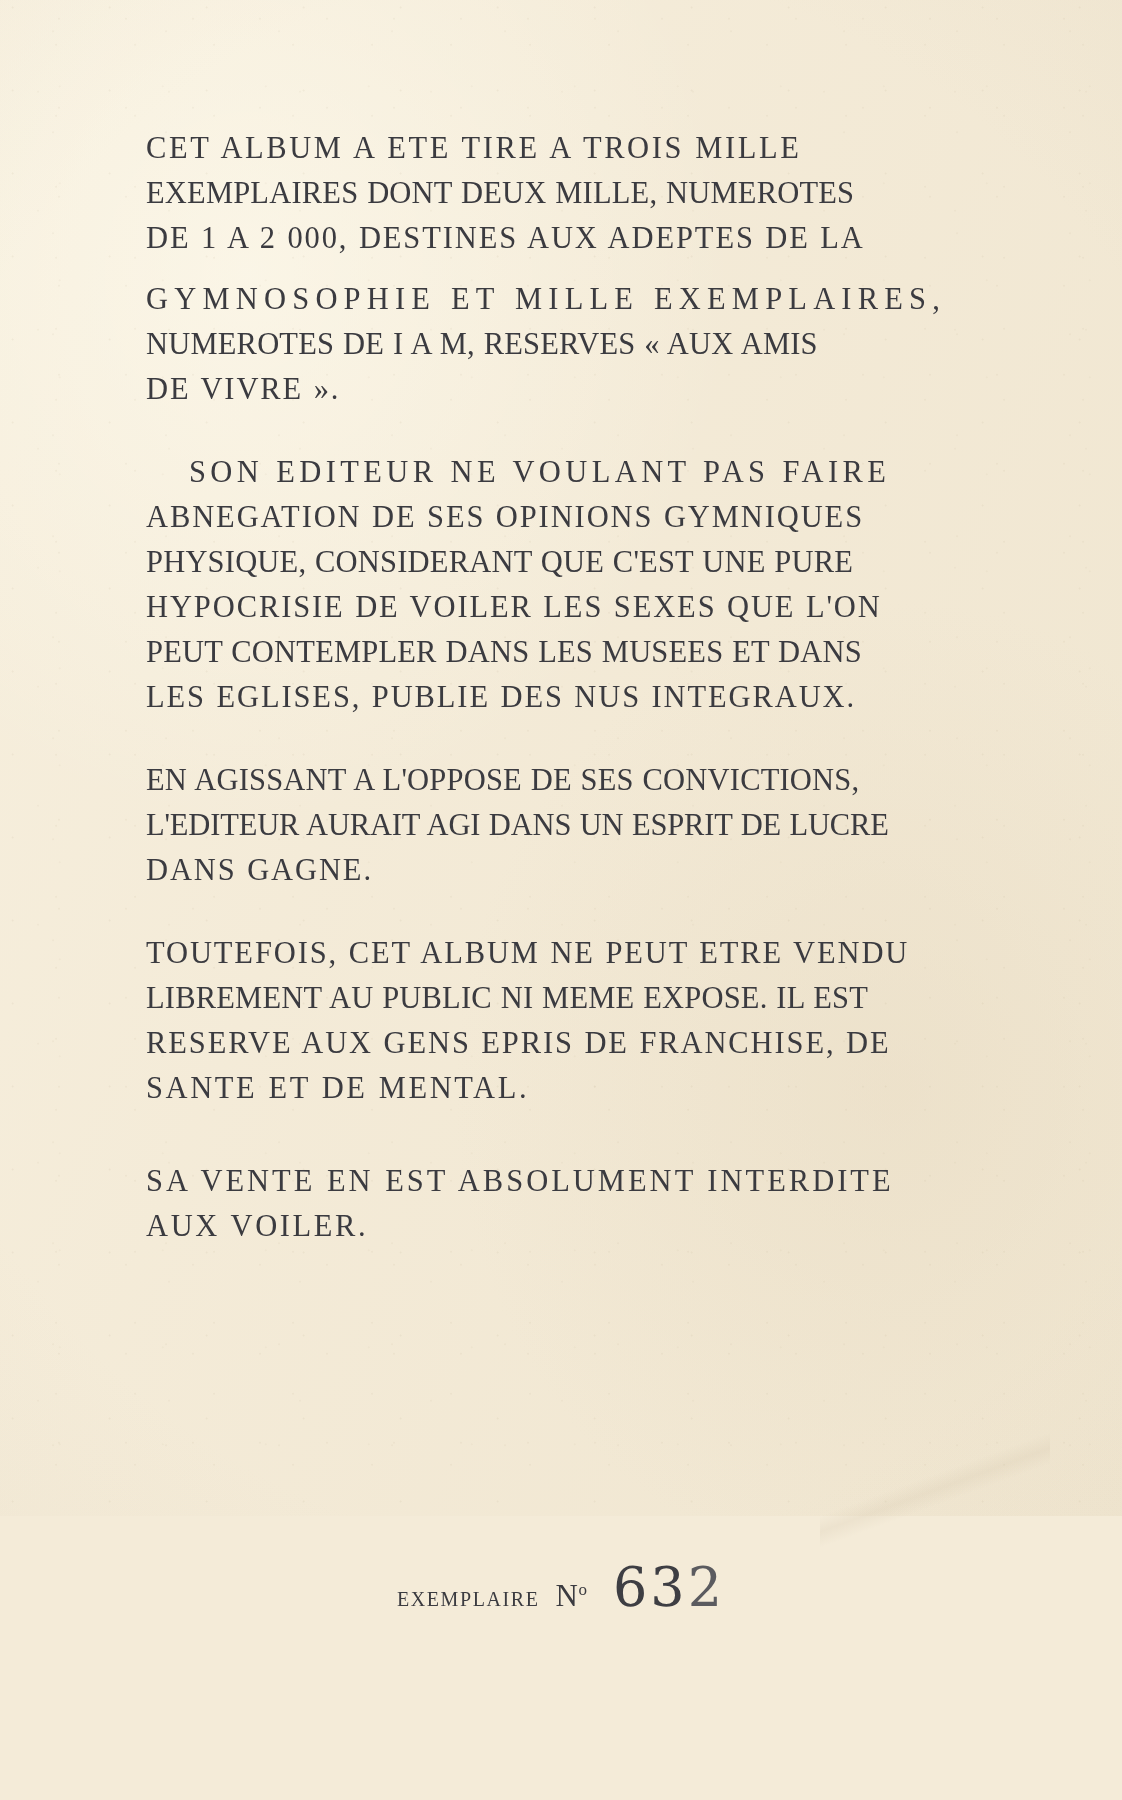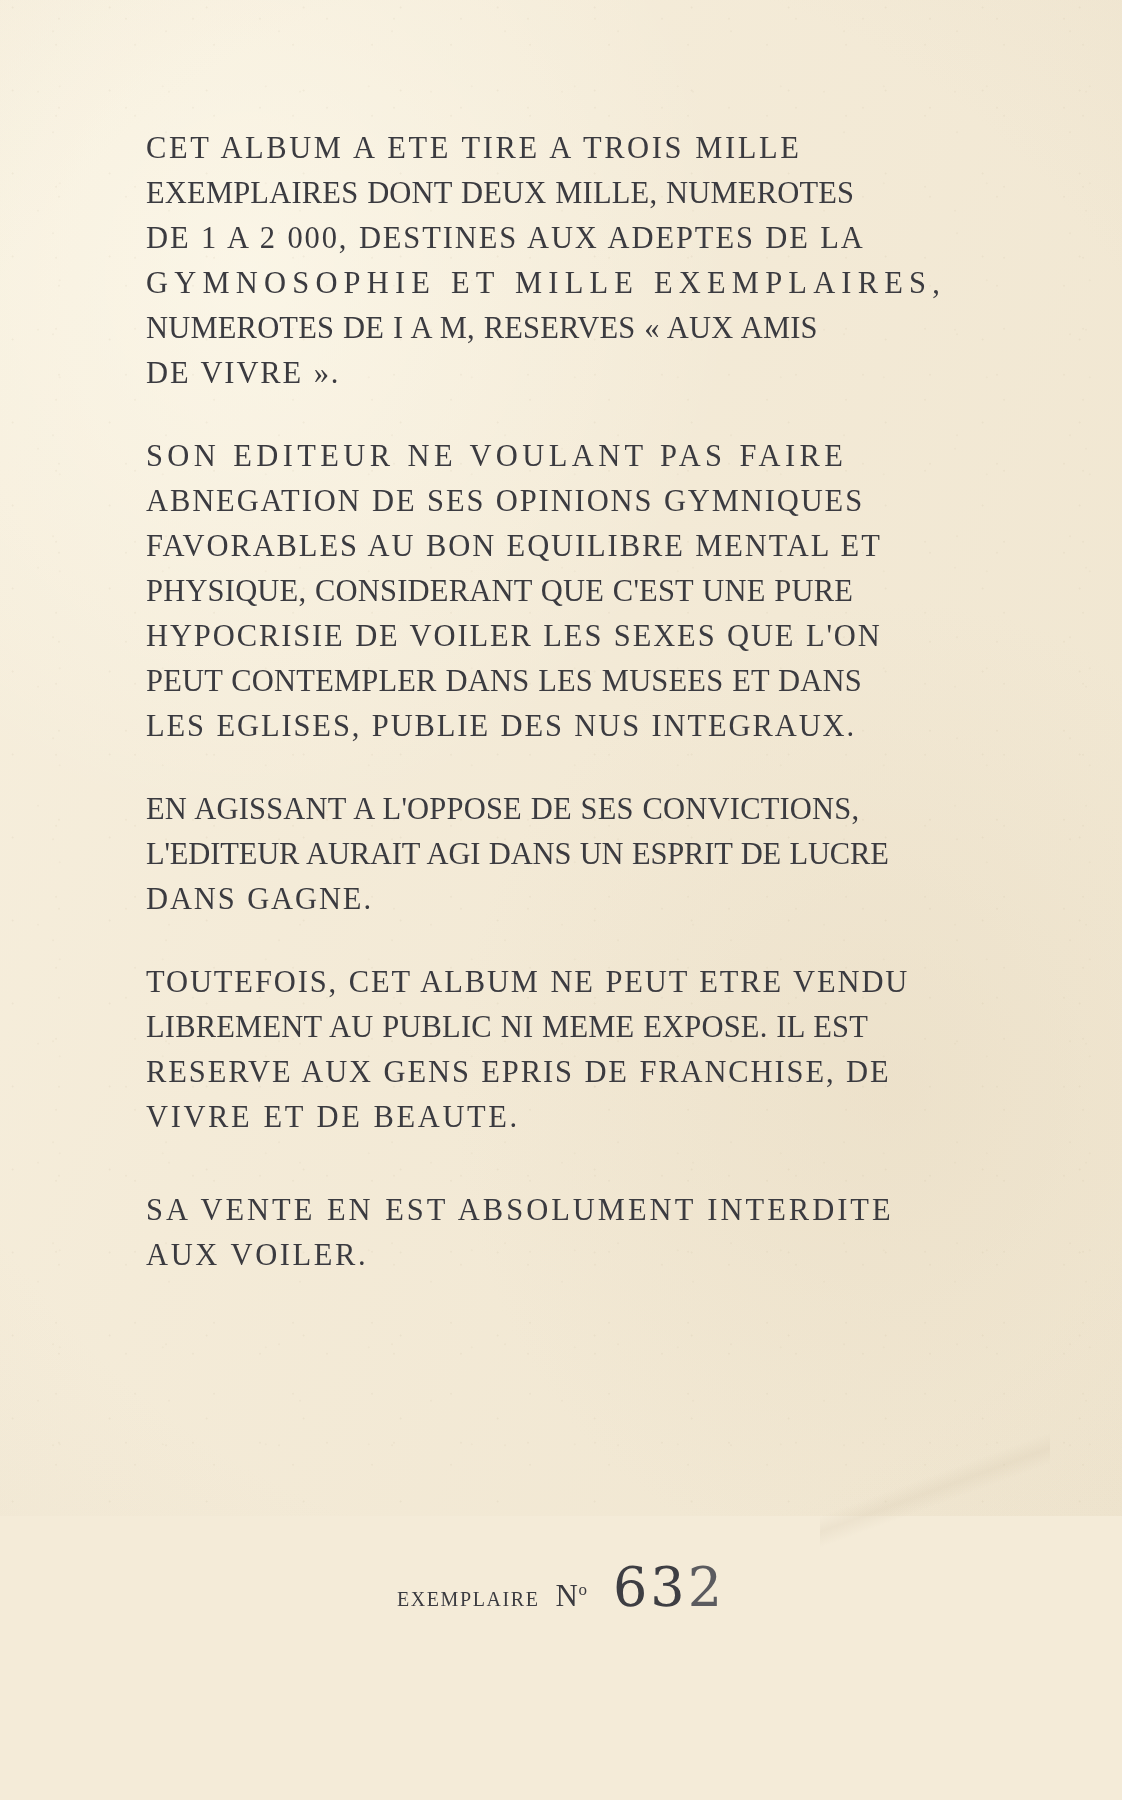--- a/index.html
+++ b/index.html
@@ -77,22 +77,22 @@
     word-spacing: 1px;
   }
   .para:last-of-type { margin-bottom: 0; margin-top: 48px; }
 
   
   .line {
     display: block;
     white-space: nowrap;
   }
   .line.wide     { letter-spacing: 3.0px; }
-  .line.xwide    { letter-spacing: 6.2px; }
-  .line.xxwide   { letter-spacing: 4.4px; }
+  .line.xwide    { letter-spacing: 6.2px; margin-top: 16px; }
+  .line.xxwide   { letter-spacing: 4.4px; margin-left: 43px; }
   .line.snug     { letter-spacing: 0.2px; }
   .line.tight    { letter-spacing: -0.15px; }
   .line.loose    { letter-spacing: 1.9px; }
   .line.looser   { letter-spacing: 2.6px; }
 
   #colophon {
     position: absolute;
     left: 0;
     top: 1556px;
     width: 1122px;
@@ -144,38 +144,37 @@
       <span class="line snug">EXEMPLAIRES DONT DEUX MILLE, NUMEROTES</span>
       <span class="line loose">DE 1 A 2 000, DESTINES AUX ADEPTES DE LA</span>
       <span class="line xwide">GYMNOSOPHIE ET MILLE EXEMPLAIRES,</span>
       <span class="line snug">NUMEROTES DE I A M, RESERVES « AUX AMIS</span>
       <span class="line loose">DE VIVRE ».</span>
     </p>
 
     <p class="para">
       <span class="line xxwide">SON EDITEUR NE VOULANT PAS FAIRE</span>
       <span class="line loose">ABNEGATION DE SES OPINIONS GYMNIQUES</span>
-      <span class="line loose">FAVORABLES AU BON EQUILIBRE MENTAL ET</span>
       <span class="line snug">PHYSIQUE, CONSIDERANT QUE C'EST UNE PURE</span>
       <span class="line loose">HYPOCRISIE DE VOILER LES SEXES QUE L'ON</span>
       <span class="line snug">PEUT CONTEMPLER DANS LES MUSEES ET DANS</span>
       <span class="line loose">LES EGLISES, PUBLIE DES NUS INTEGRAUX.</span>
     </p>
 
     <p class="para">
       <span class="line snug">EN AGISSANT A L'OPPOSE DE SES CONVICTIONS,</span>
       <span class="line tight">L'EDITEUR AURAIT AGI DANS UN ESPRIT DE LUCRE</span>
       <span class="line loose">DANS GAGNE.</span>
     </p>
 
     <p class="para">
       <span class="line loose">TOUTEFOIS, CET ALBUM NE PEUT ETRE VENDU</span>
       <span class="line snug">LIBREMENT AU PUBLIC NI MEME EXPOSE. IL EST</span>
       <span class="line loose">RESERVE AUX GENS EPRIS DE FRANCHISE, DE</span>
-      <span class="line looser">VIVRE ET DE BEAUTE.</span>
+      <span class="line looser">SANTE ET DE MENTAL.</span>
     </p>
 
     <p class="para">
       <span class="line wide">SA VENTE EN EST ABSOLUMENT INTERDITE</span>
       <span class="line looser">AUX VOILER.</span>
     </p>
 
   </div>
 
   <div id="colophon">

